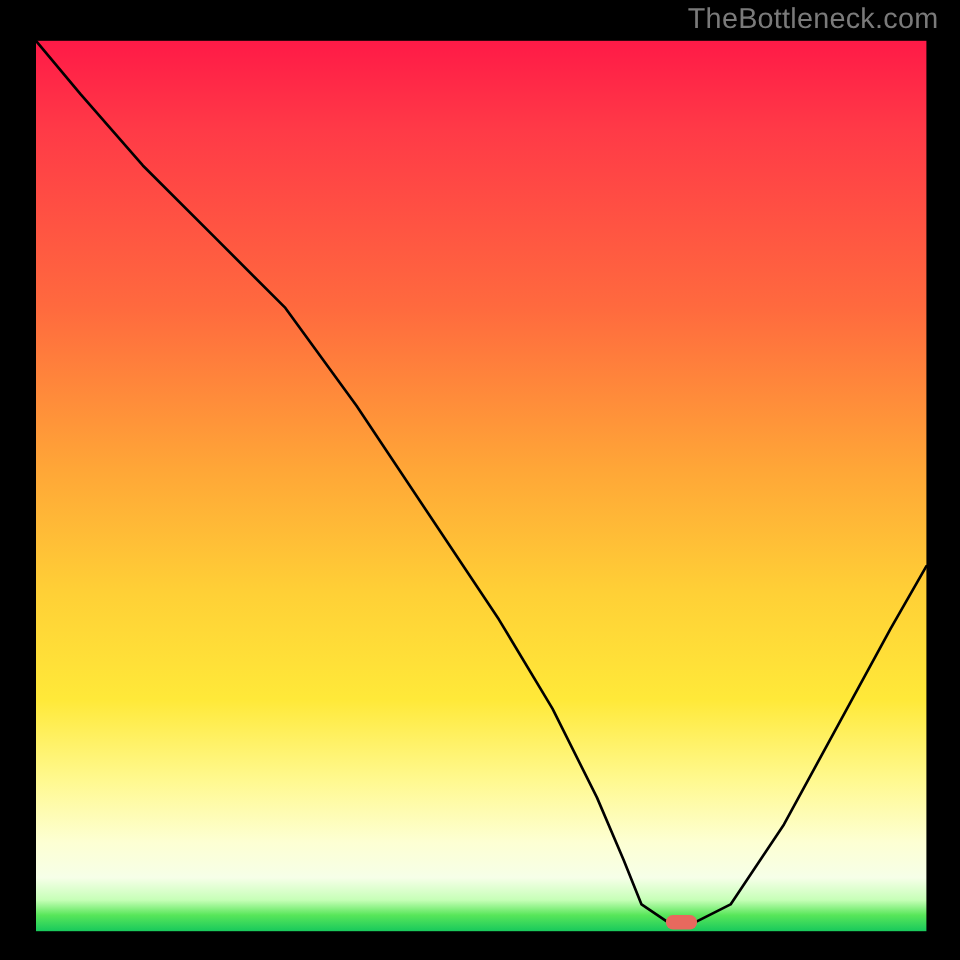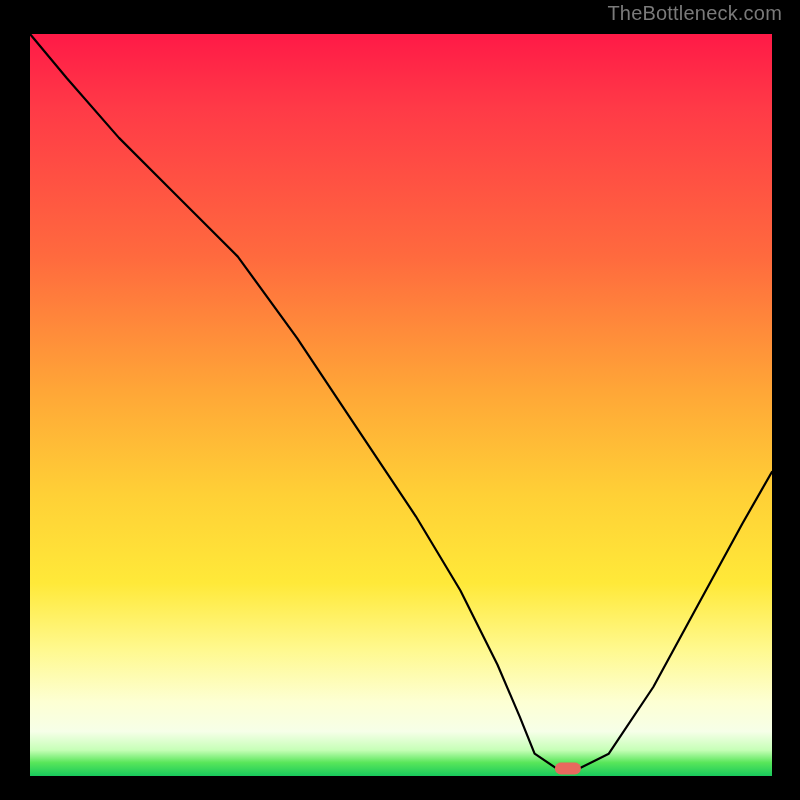--- a/index.html
+++ b/index.html
@@ -17,21 +17,21 @@
     top: 0;
     width: 800px;
     height: 800px;
     background: #000;
   }
   .watermark {
     position: absolute;
     top: 2px;
     right: 18px;
     color: #7a7a7a;
-    font-size: 20px;
+    font-size: 24px;
     font-weight: 500;
     letter-spacing: 0.2px;
     pointer-events: none;
   }
   
   .plot {
     position: absolute;
     left: 30px;
     top: 34px;
     width: 742px;

